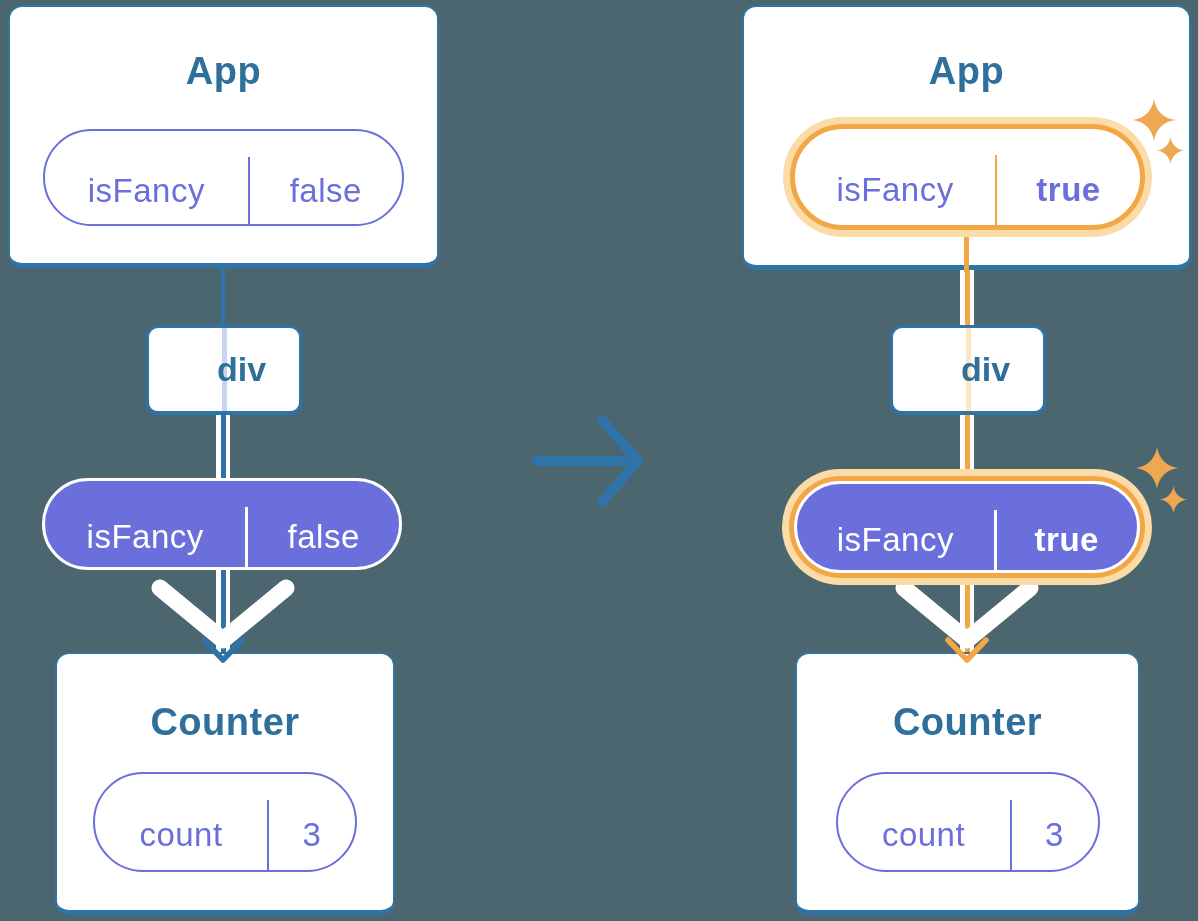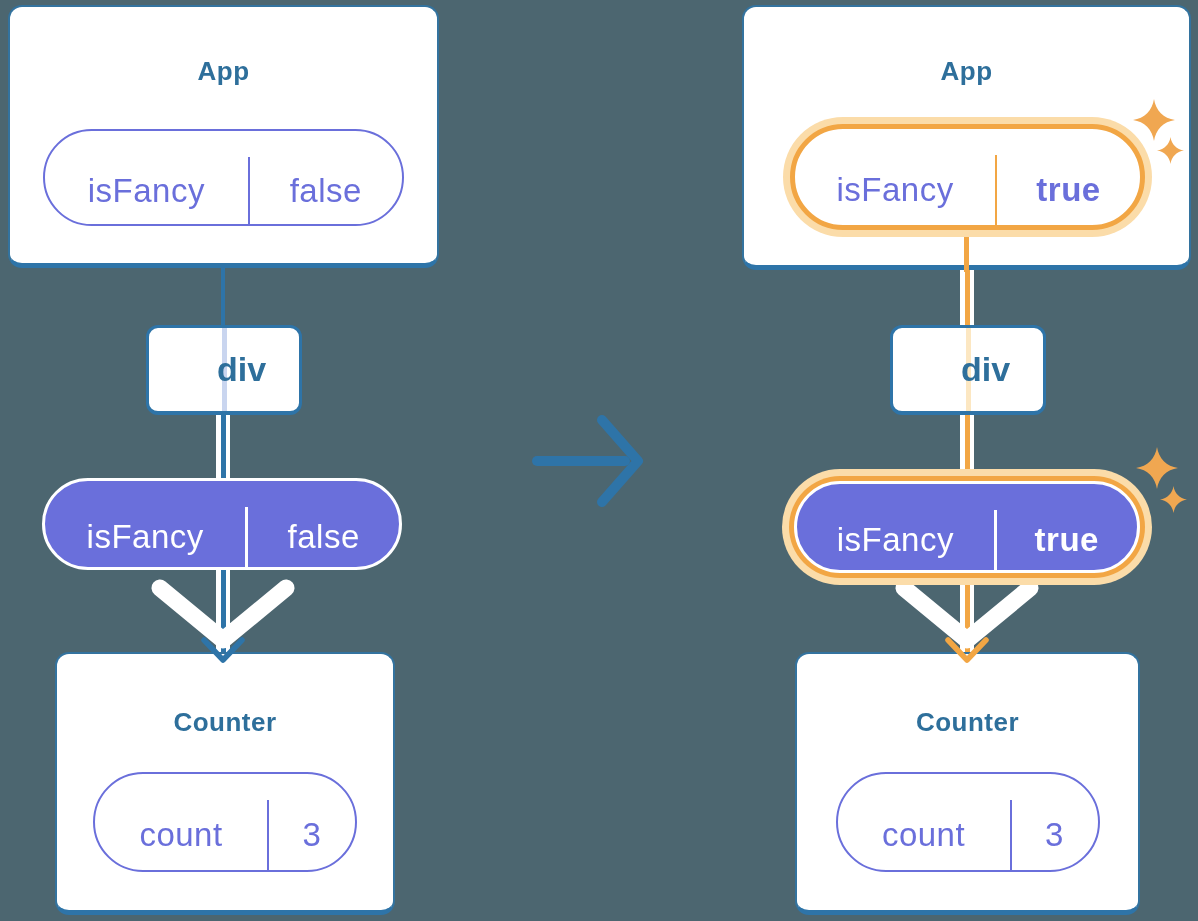--- a/index.html
+++ b/index.html
@@ -8,21 +8,21 @@
     background:#4C6670;
     font-family:"Liberation Sans", sans-serif;
   }
   
   .card{
     position:absolute;background:#fff;border:2px solid #33739F;
     border-bottom:5px solid #2E74A8;border-radius:14px;box-sizing:border-box;
     display:flex;flex-direction:column;align-items:center;z-index:2;
   }
   .card-title{
-    font-size:26px;font-weight:600;color:#2E6F9B;line-height:40px;
+    font-size:38px;font-weight:600;color:#2E6F9B;line-height:40px;
     letter-spacing:.5px;
   }
   .app-card .card-title{margin-top:44px;}
   .counter-card .card-title{margin-top:48px;}
   
   .pill{
     display:flex;align-items:stretch;border-radius:70px;box-sizing:border-box;
     overflow:hidden;
   }
   .pill .cell{

